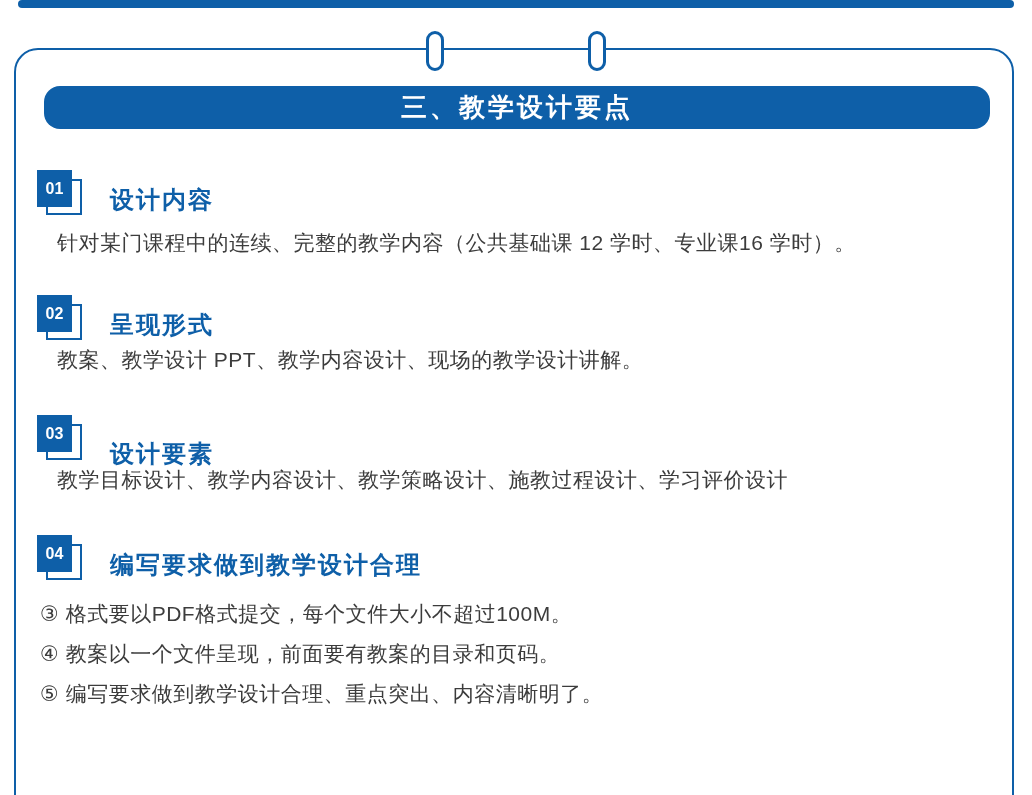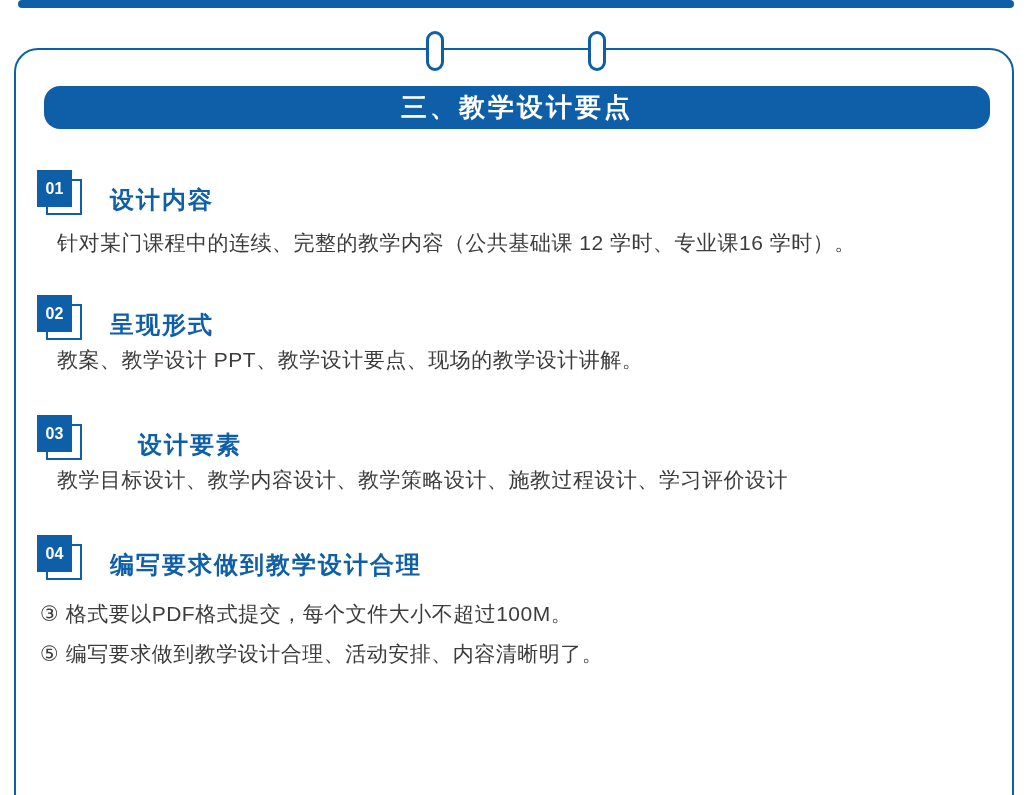--- a/index.html
+++ b/index.html
@@ -56,21 +56,21 @@
     font-size:16px;font-weight:bold;
     display:flex;align-items:center;justify-content:center;
     z-index:1;
   }
   .b1{top:170px;} .b2{top:295px;} .b3{top:415px;text-align:right;} .b4{top:535px;}
   .sec-title{
     position:absolute;left:110px;
     color:var(--accent);font-size:24px;font-weight:bold;letter-spacing:2px;
     z-index:2;white-space:nowrap;
   }
-  .t1{top:184px;} .t2{top:309px;} .t3{top:429px;margin-left:28px;} .t4{top:549px;}
+  .t1{top:184px;} .t2{top:309px;} .t3{top:438px;} .t4{top:549px;}
   .sec-body{
     position:absolute;left:36px;width:962px;
     color:var(--text);font-size:21px;letter-spacing:0.5px;line-height:27px;
     z-index:2;
     margin-left:21px;
   }
   .p1{top:229px;} .p2{top:346px;} .p3{top:466px;}
   .sec4-list{
     position:absolute;left:40px;top:594px;width:950px;z-index:2;
   }
@@ -100,31 +100,32 @@
   <span class="front">01</span>
 </div>
 <div class="sec-title t1">设计内容</div>
 <div class="sec-body p1">针对某门课程中的连续、完整的教学内容（公共基础课 12 学时、专业课16 学时）。</div>
 
 <div class="badge b2">
   <span class="back"></span>
   <span class="front">02</span>
 </div>
 <div class="sec-title t2">呈现形式</div>
-<div class="sec-body p2">教案、教学设计 PPT、教学设计要点、现场的教学设计讲解。</div>
+<div class="sec-body p2">教案、教学设计 PPT、教学内容设计、现场的教学设计讲解。</div>
 
 <div class="badge b3">
   <span class="back"></span>
   <span class="front">03</span>
 </div>
 <div class="sec-title t3">设计要素</div>
 <div class="sec-body p3">教学目标设计、教学内容设计、教学策略设计、施教过程设计、学习评价设计</div>
 
 <div class="badge b4">
   <span class="back"></span>
   <span class="front">04</span>
 </div>
 <div class="sec-title t4">编写要求做到教学设计合理</div>
 
 <div class="sec4-list">
   <div class="list-item">③ 格式要以PDF格式提交，每个文件大小不超过100M。</div>
-  <div class="list-item">⑤ 编写要求做到教学设计合理、活动安排、内容清晰明了。</div>
+  <div class="list-item">④ 教案以一个文件呈现，前面要有教案的目录和页码。</div>
+  <div class="list-item">⑤ 编写要求做到教学设计合理、重点突出、内容清晰明了。</div>
 </div>
 
 </body></html>

